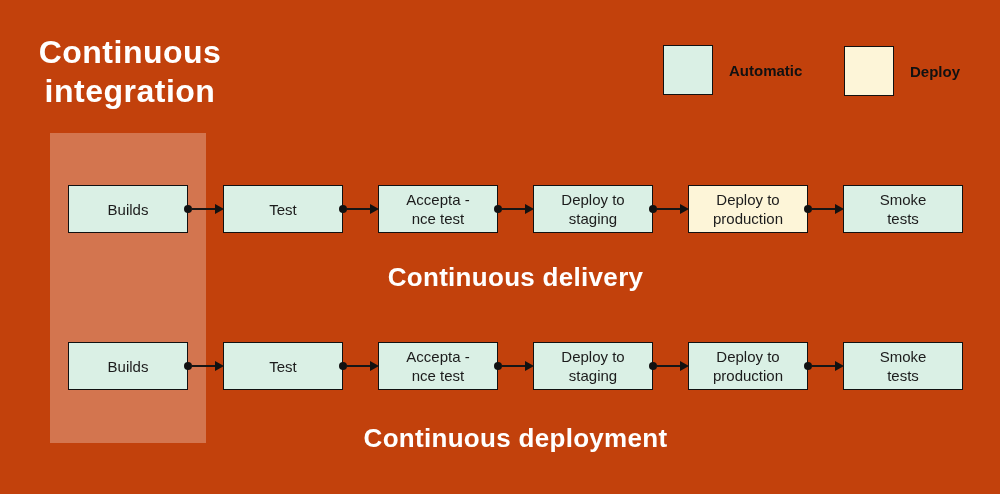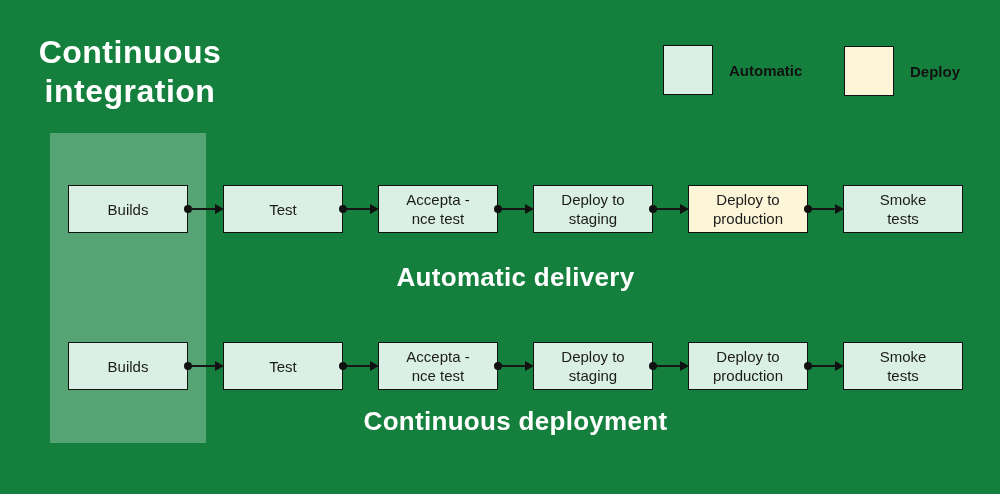--- a/index.html
+++ b/index.html
@@ -1,21 +1,21 @@
 <!DOCTYPE html>
 <html><head>
 <meta charset="utf-8">
 <style>
   html, body { margin: 0; padding: 0; }
   * { box-sizing: border-box; }
   .canvas {
     position: relative;
     width: 1000px;
     height: 494px;
-    background: #15803d;
+    background: #c2410c;
     font-family: "Liberation Sans", sans-serif;
     overflow: hidden;
   }
   .ci-band {
     position: absolute;
     left: 50px; top: 133px;
     width: 156px; height: 310px;
     background: rgba(255,255,255,0.28);
   }
   .page-title {
@@ -142,21 +142,21 @@
       </div>
       <div class="stage-box fill-manual" style="left: 688px; top: 185px;">Deploy to
 production</div>
       <div class="connector" style="left: 804px; top: 205px;">
         <div class="dot"></div>
         <div class="line"></div>
         <div class="head"></div>
       </div>
       <div class="stage-box fill-automatic" style="left: 843px; top: 185px;">Smoke
 tests</div>
-      <div class="row-label" style="top: 262px;">Automatic delivery</div>
+      <div class="row-label" style="top: 262px;">Continuous delivery</div>
       <div class="stage-box fill-automatic" style="left: 68px; top: 342px;">Builds</div>
       <div class="connector" style="left: 184px; top: 362px;">
         <div class="dot"></div>
         <div class="line"></div>
         <div class="head"></div>
       </div>
       <div class="stage-box fill-automatic" style="left: 223px; top: 342px;">Test</div>
       <div class="connector" style="left: 339px; top: 362px;">
         <div class="dot"></div>
         <div class="line"></div>
@@ -178,15 +178,15 @@
       </div>
       <div class="stage-box fill-automatic" style="left: 688px; top: 342px;">Deploy to
 production</div>
       <div class="connector" style="left: 804px; top: 362px;">
         <div class="dot"></div>
         <div class="line"></div>
         <div class="head"></div>
       </div>
       <div class="stage-box fill-automatic" style="left: 843px; top: 342px;">Smoke
 tests</div>
-      <div class="row-label" style="top: 406px;">Continuous deployment</div>
+      <div class="row-label" style="top: 423px;">Continuous deployment</div>
     </div>
 </div>
 
 </body></html>

